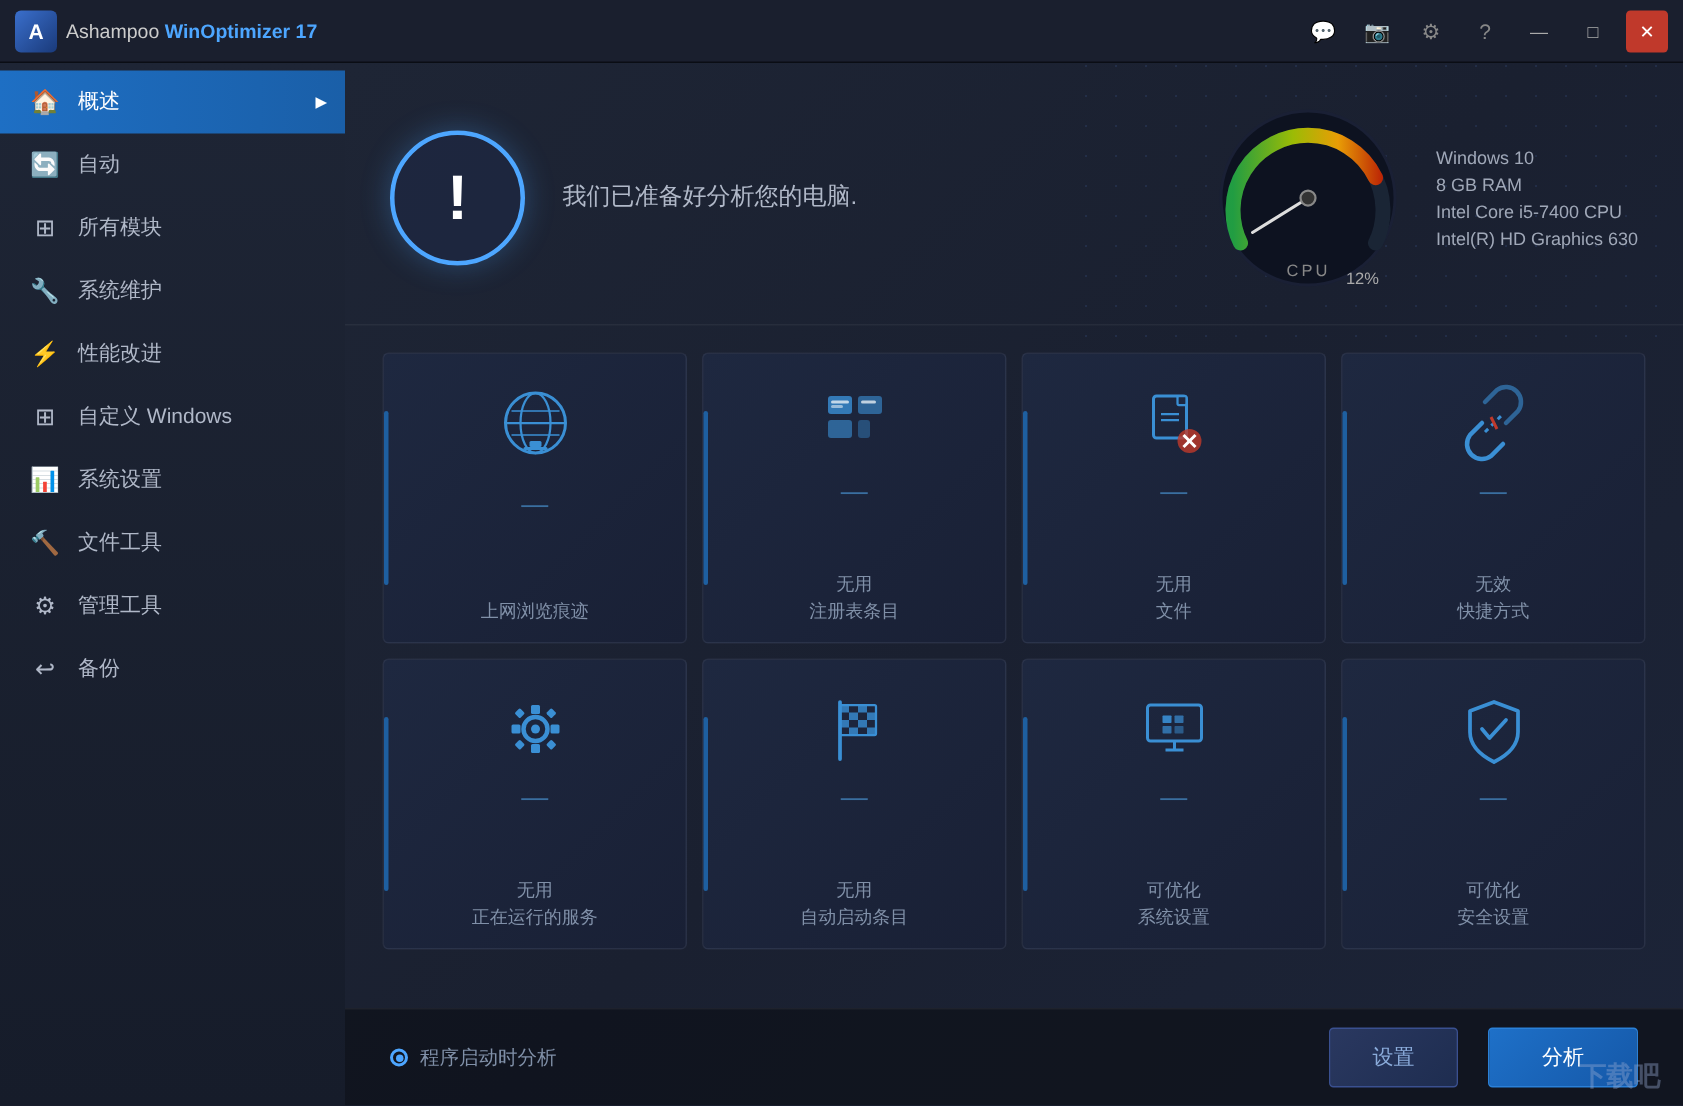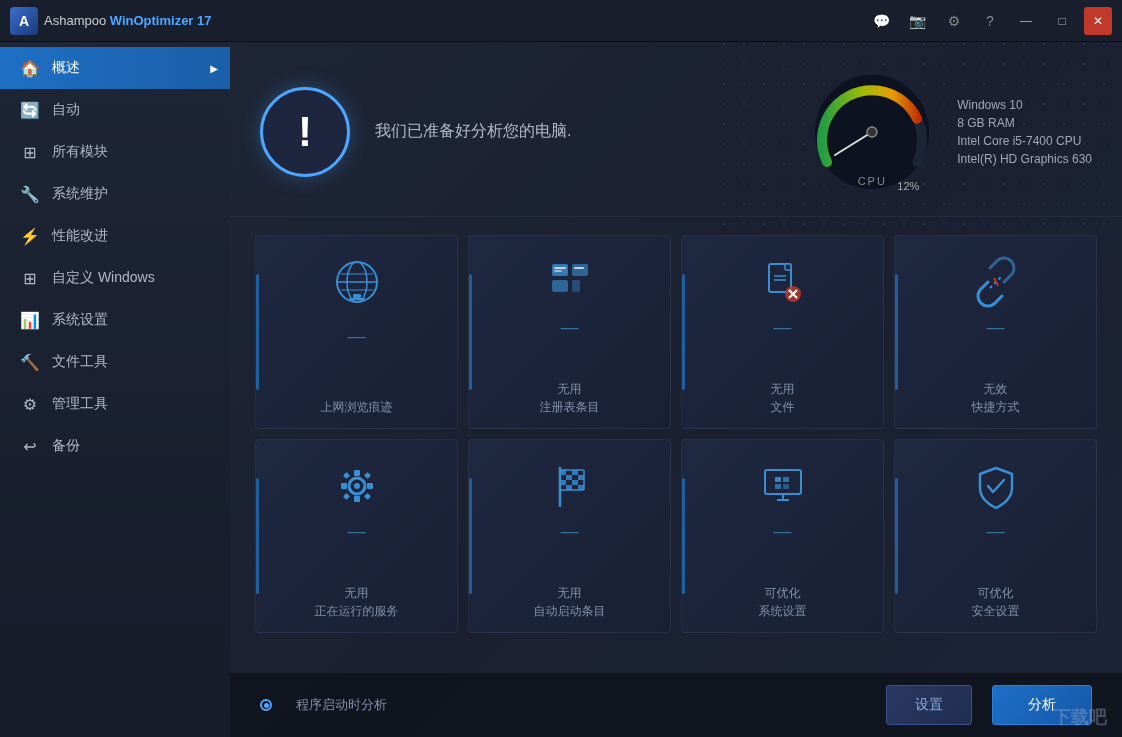--- a/index.html
+++ b/index.html
@@ -319,21 +319,21 @@
       background: rgba(15, 19, 28, 0.85);
       border-top: 1px solid rgba(255,255,255,0.06);
       display: flex;
       align-items: center;
       padding: 0 30px;
       gap: 20px;
     }
     .auto-analyze {
       display: flex;
       align-items: center;
-      gap: 24px;
+      gap: 8px;
       color: #8090a8;
       font-size: 13px;
     }
     .radio-dot {
       width: 12px;
       height: 12px;
       border-radius: 50%;
       border: 2px solid #4da6ff;
       display: flex;
       align-items: center;

